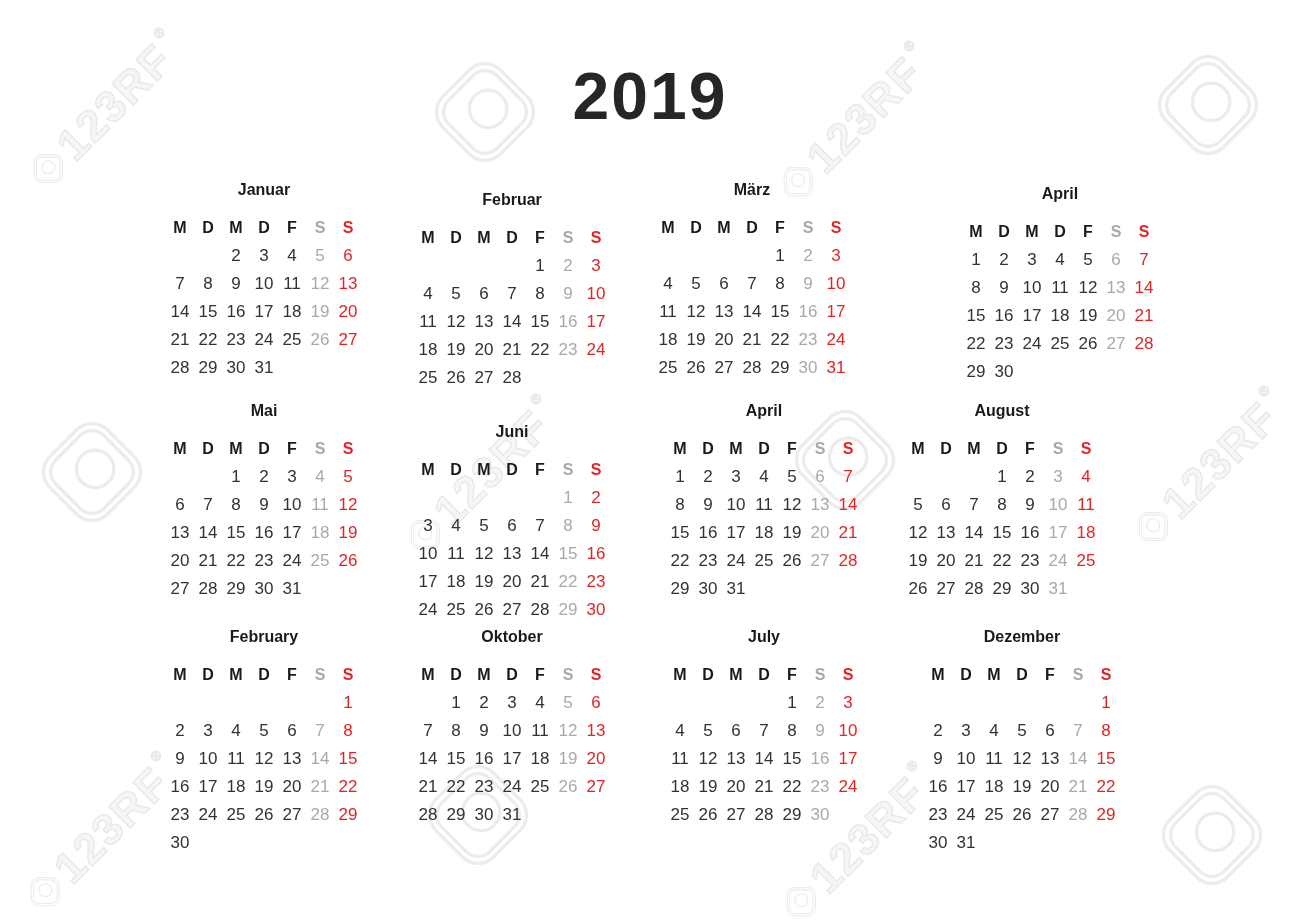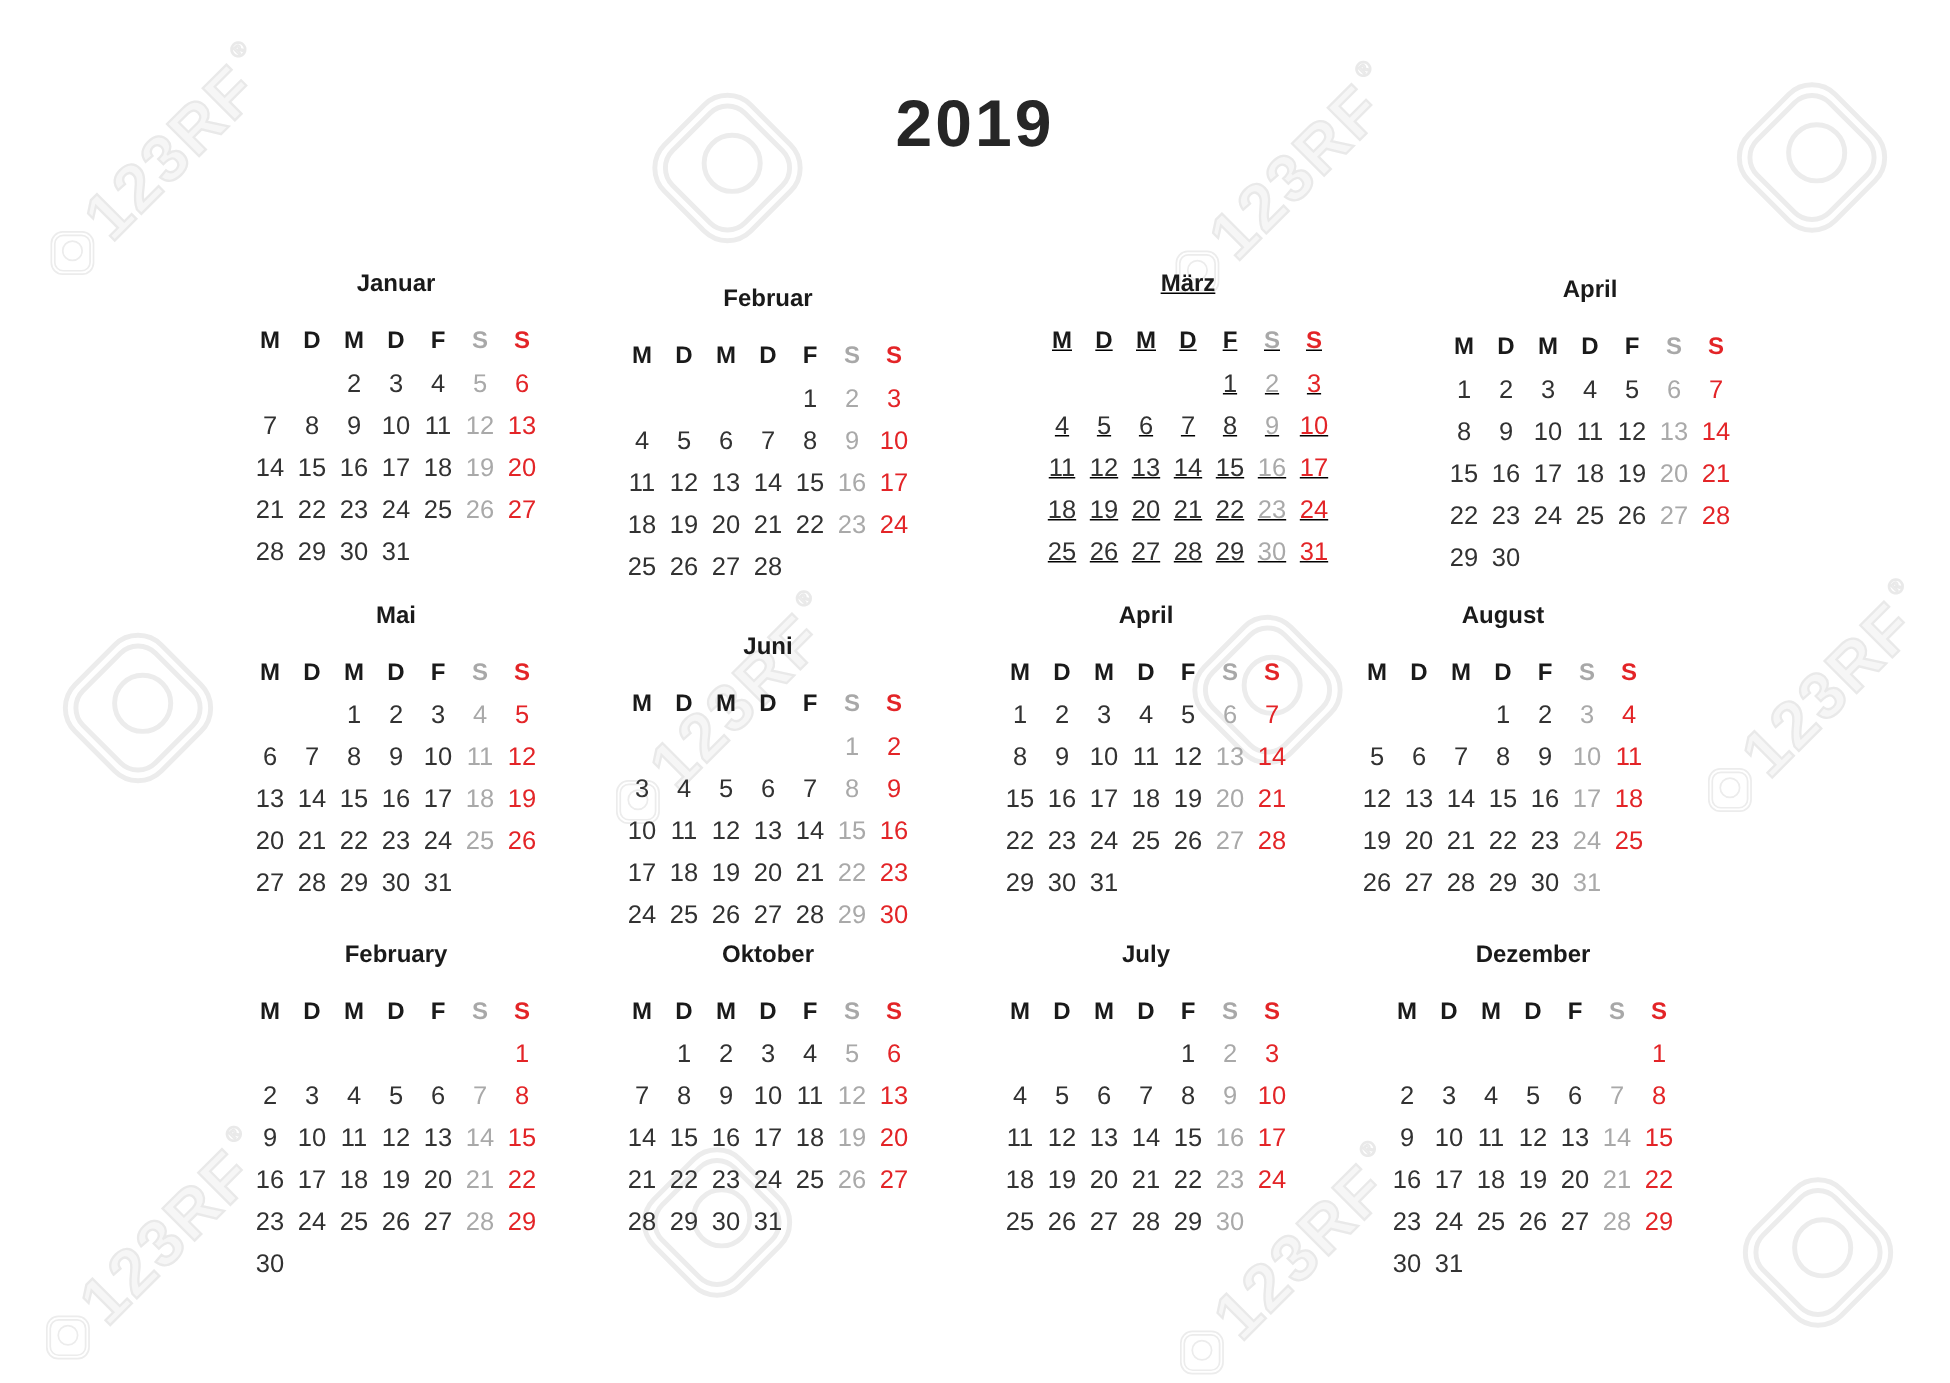--- a/index.html
+++ b/index.html
@@ -19,21 +19,21 @@
     line-height:1;white-space:nowrap;
   }
   .wm-text .wm-reg{
     font-weight:bold;font-size:14px;color:#f3f3f3;-webkit-text-stroke:1px #e9e9e9;
     align-self:flex-start;margin-top:-4px;
   }
   .wm-logo-svg{display:block;}
   
   .year-title{
     position:absolute;top:58px;left:0;width:100%;text-align:center;
-    font-size:44px;font-weight:bold;color:#262626;letter-spacing:2px;
+    font-size:66px;font-weight:bold;color:#262626;letter-spacing:2px;
   }
   
   .month{position:absolute;width:196px;}
   .month-title{
     height:24px;line-height:24px;text-align:center;margin-bottom:12px;
     font-size:16px;font-weight:bold;color:#1a1a1a;
   }
   .day-headers,.week{display:flex;}
   .cell{
     width:28px;height:28px;line-height:28px;text-align:center;
@@ -287,21 +287,21 @@
           <span class="cell day">26</span>
           <span class="cell day">27</span>
           <span class="cell day">28</span>
           <span class="cell day"></span>
           <span class="cell day sat"></span>
           <span class="cell day sun"></span>
         </div>
       </div>
   </div>
 
-  <div class="month" style="left: 694px; top: 178px; text-decoration: underline;">
+  <div class="month" style="left: 654px; top: 178px;">
     <div class="month-title">März</div>
     <div class="day-headers">
         <span class="cell hdr">M</span>
         <span class="cell hdr">D</span>
         <span class="cell hdr">M</span>
         <span class="cell hdr">D</span>
         <span class="cell hdr">F</span>
         <span class="cell hdr sat">S</span>
         <span class="cell hdr sun">S</span>
       </div>

